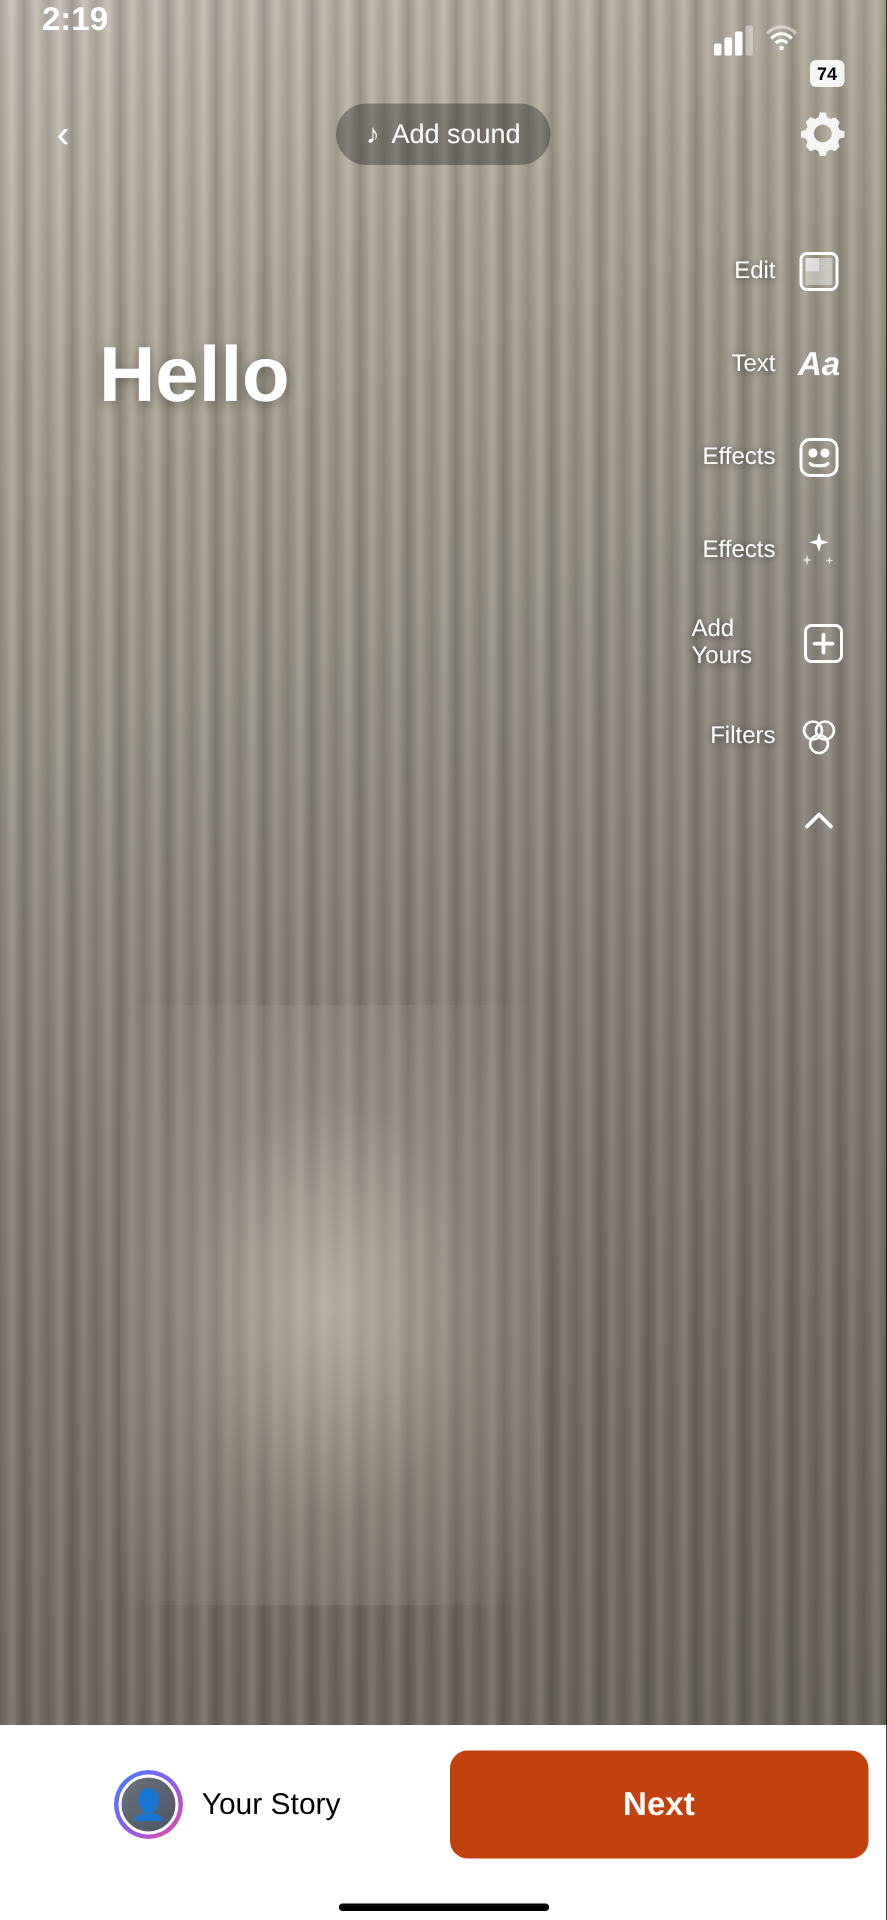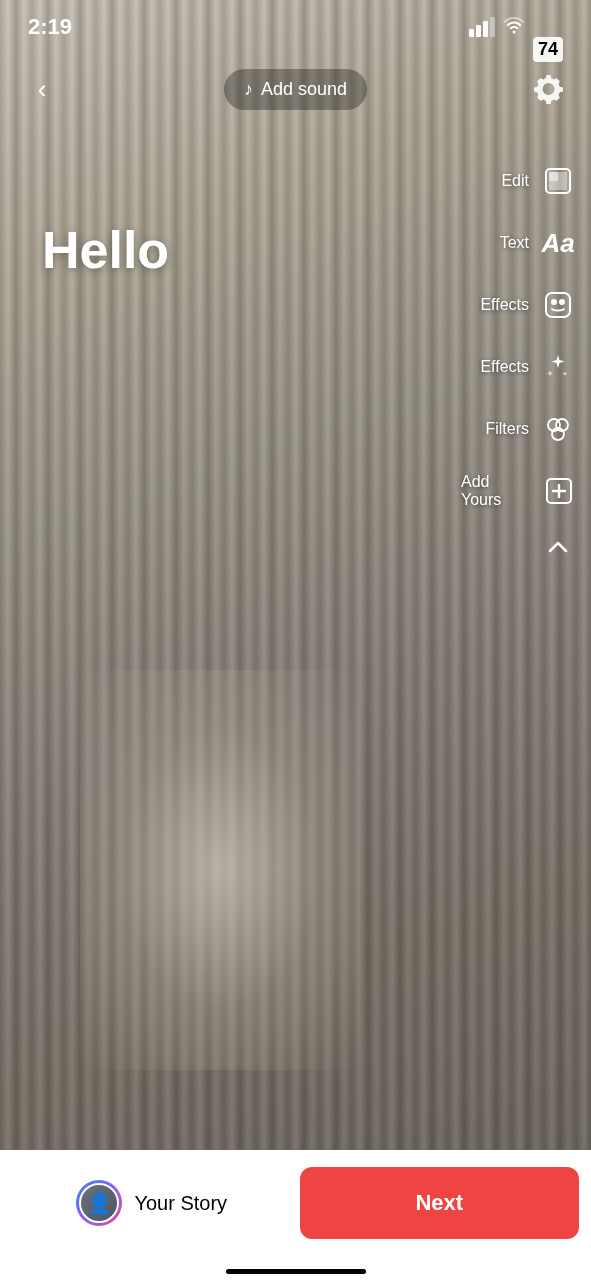--- a/index.html
+++ b/index.html
@@ -14,21 +14,20 @@
     }
 
     
     .status-bar {
       position: absolute;
       top: 0;
       left: 0;
       right: 0;
       height: 54px;
       display: flex;
-      align-items: center;
       justify-content: space-between;
       padding: 0 28px;
       z-index: 100;
     }
     .status-time {
       color: #fff;
       font-size: 22px;
       font-weight: 600;
     }
     .status-icons {
@@ -49,21 +48,21 @@
     .wifi-icon, .battery-icon {
       color: #fff;
       font-size: 18px;
     }
     .battery-box {
       display: flex;
       align-items: center;
       background: rgba(255,255,255,0.9);
       border-radius: 4px;
       padding: 2px 5px;
-      font-size: 18px;
+      font-size: 12px;
       font-weight: 600;
       color: #000;
       gap: 2px;
       margin-top: 44px;
     }
 
     
     .photo-bg {
       position: absolute;
       top: 0;
@@ -146,39 +145,39 @@
       height: 44px;
       display: flex;
       align-items: center;
       justify-content: center;
     }
 
     
     .hello-text {
       position: absolute;
       top: 220px;
-      left: 42px;
+      left: 66px;
       color: #fff;
       font-size: 52px;
       font-weight: 700;
       z-index: 50;
       text-shadow: 0 2px 8px rgba(0,0,0,0.3);
     }
 
     
     .right-toolbar {
       position: absolute;
       right: 0;
       top: 150px;
       bottom: 140px;
       width: 130px;
       display: flex;
       flex-direction: column;
       align-items: flex-end;
-      padding-right: 14px;
+      padding-right: 26px;
       gap: 0;
       z-index: 100;
       justify-content: flex-start;
     }
 
     .tool-item {
       display: flex;
       align-items: center;
       justify-content: flex-end;
       gap: 10px;
@@ -269,21 +268,21 @@
     }
     .your-story-label {
       font-size: 20px;
       font-weight: 400;
       color: #000;
     }
 
     .next-btn {
       flex: 1;
       height: 72px;
-      background: #ef4444;
+      background: #c2410c;
       border: none;
       border-radius: 12px;
       display: flex;
       align-items: center;
       justify-content: center;
       cursor: pointer;
       margin: 0 12px 0 0;
     }
     .next-label {
       color: #fff;
@@ -364,21 +363,21 @@
         <rect x="7" y="16" width="7" height="7" fill="white" opacity="0.4"></rect>
         <rect x="16" y="16" width="7" height="7" fill="white" opacity="0.4"></rect>
       </svg>
     </div>
   </div>
 
 
   <div class="tool-item">
     <span class="tool-label">Text</span>
     <div class="tool-icon">
-      <span style="color:white; font-size:26px; font-weight:700; font-style:italic;">Aa</span>
+      <span style="color:white; font-size:22px; font-weight:700; font-style:italic;">Aa</span>
     </div>
   </div>
 
   <div class="tool-item">
     <span class="tool-label">Effects</span>
     <div class="tool-icon">
       <svg width="30" height="30" viewBox="0 0 30 30" fill="none" stroke="white" stroke-width="2">
         <rect x="3" y="3" width="24" height="24" rx="6" fill="none" stroke="white"></rect>
         <circle cx="11" cy="12" r="2" fill="white"></circle>
         <circle cx="19" cy="12" r="2" fill="white"></circle>
@@ -392,37 +391,37 @@
     <div class="tool-icon">
       <svg width="30" height="30" viewBox="0 0 30 30" fill="white">
         <path d="M15 3l1.5 5 5 1.5-5 1.5-1.5 5-1.5-5-5-1.5 5-1.5z"></path>
         <path d="M7 18l.8 2.5 2.5.8-2.5.8-.8 2.5-.8-2.5-2.5-.8 2.5-.8z" opacity="0.7"></path>
         <path d="M22 19l.6 2 2 .6-2 .6-.6 2-.6-2-2-.6 2-.6z" opacity="0.7"></path>
       </svg>
     </div>
   </div>
 
   <div class="tool-item">
+    <span class="tool-label">Add Yours</span>
+    <div class="tool-icon">
+      <svg width="30" height="30" viewBox="0 0 30 30" fill="none" stroke="white" stroke-width="2">
+        <rect x="3" y="3" width="24" height="24" rx="4" fill="none" stroke="white"></rect>
+        <line x1="15" y1="9" x2="15" y2="21" stroke="white" stroke-width="2.5" stroke-linecap="round"></line>
+        <line x1="9" y1="15" x2="21" y2="15" stroke="white" stroke-width="2.5" stroke-linecap="round"></line>
+      </svg>
+    </div>
+  </div>
+
+  <div class="tool-item">
     <span class="tool-label">Filters</span>
     <div class="tool-icon">
       <svg width="30" height="30" viewBox="0 0 30 30" fill="none" stroke="white" stroke-width="1.8">
         <circle cx="11" cy="11" r="6"></circle>
         <circle cx="19" cy="11" r="6"></circle>
         <circle cx="15" cy="20" r="6"></circle>
-      </svg>
-    </div>
-  </div>
-
-  <div class="tool-item">
-    <span class="tool-label">Add Yours</span>
-    <div class="tool-icon">
-      <svg width="30" height="30" viewBox="0 0 30 30" fill="none" stroke="white" stroke-width="2">
-        <rect x="3" y="3" width="24" height="24" rx="4" fill="none" stroke="white"></rect>
-        <line x1="15" y1="9" x2="15" y2="21" stroke="white" stroke-width="2.5" stroke-linecap="round"></line>
-        <line x1="9" y1="15" x2="21" y2="15" stroke="white" stroke-width="2.5" stroke-linecap="round"></line>
       </svg>
     </div>
   </div>
 
 
 
 
   <div class="collapse-btn">
     <svg width="28" height="28" viewBox="0 0 28 28" fill="none" stroke="white" stroke-width="2.5" stroke-linecap="round" stroke-linejoin="round">
       <polyline points="6,18 14,10 22,18"></polyline>

